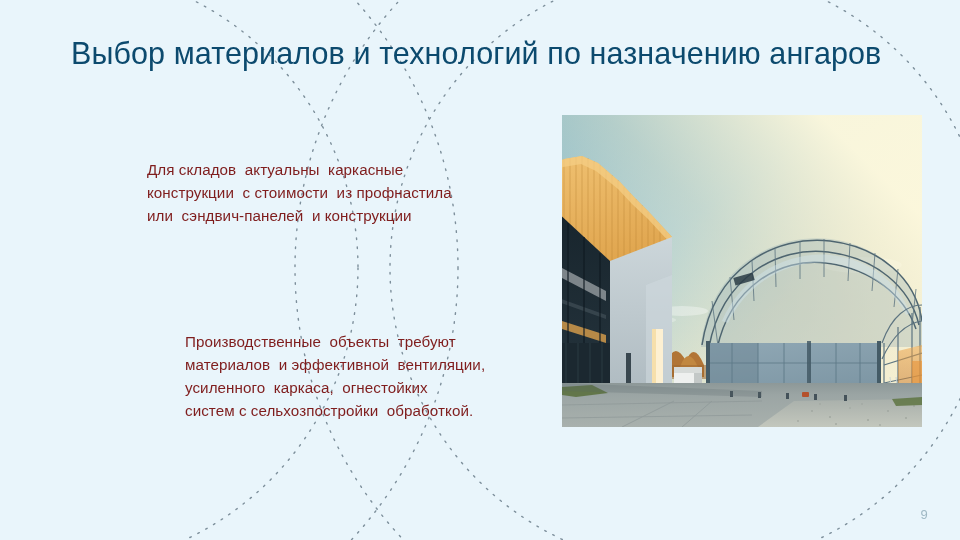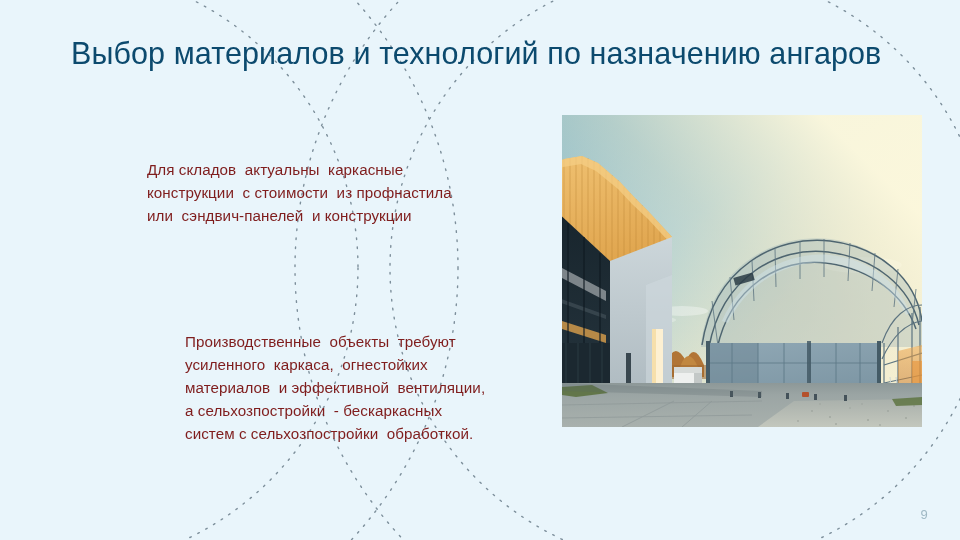--- a/index.html
+++ b/index.html
@@ -93,23 +93,22 @@
   <div id="title">Выбор материалов и технологий по назначению ангаров</div>
 
   <div class="para" id="para-1">
     <span class="ln">Для складов  актуальны  каркасные</span>
     <span class="ln">конструкции  с стоимости  из профнастила</span>
     <span class="ln">или  сэндвич-панелей  и конструкции</span>
   </div>
 
   <div class="para" id="para-2">
     <span class="ln">Производственные  объекты  требуют</span>
+    <span class="ln">материалов  и эффективной  вентиляции,</span>
     <span class="ln">усиленного  каркаса,  огнестойких</span>
-    <span class="ln">материалов  и эффективной  вентиляции,</span>
-    <span class="ln">а сельхозпостройки  - бескаркасных</span>
     <span class="ln">систем с сельхозпостройки  обработкой.</span>
   </div>
 
   <div id="photo">
     <svg viewBox="0 0 360 312" xmlns="http://www.w3.org/2000/svg" preserveAspectRatio="none">
       <defs>
         <linearGradient id="sky" x1="0" y1="0" x2="0.85" y2="1">
           <stop offset="0%" stop-color="#79b3c9"></stop>
           <stop offset="38%" stop-color="#9ec9d6"></stop>
           <stop offset="68%" stop-color="#d6e0cf"></stop>

